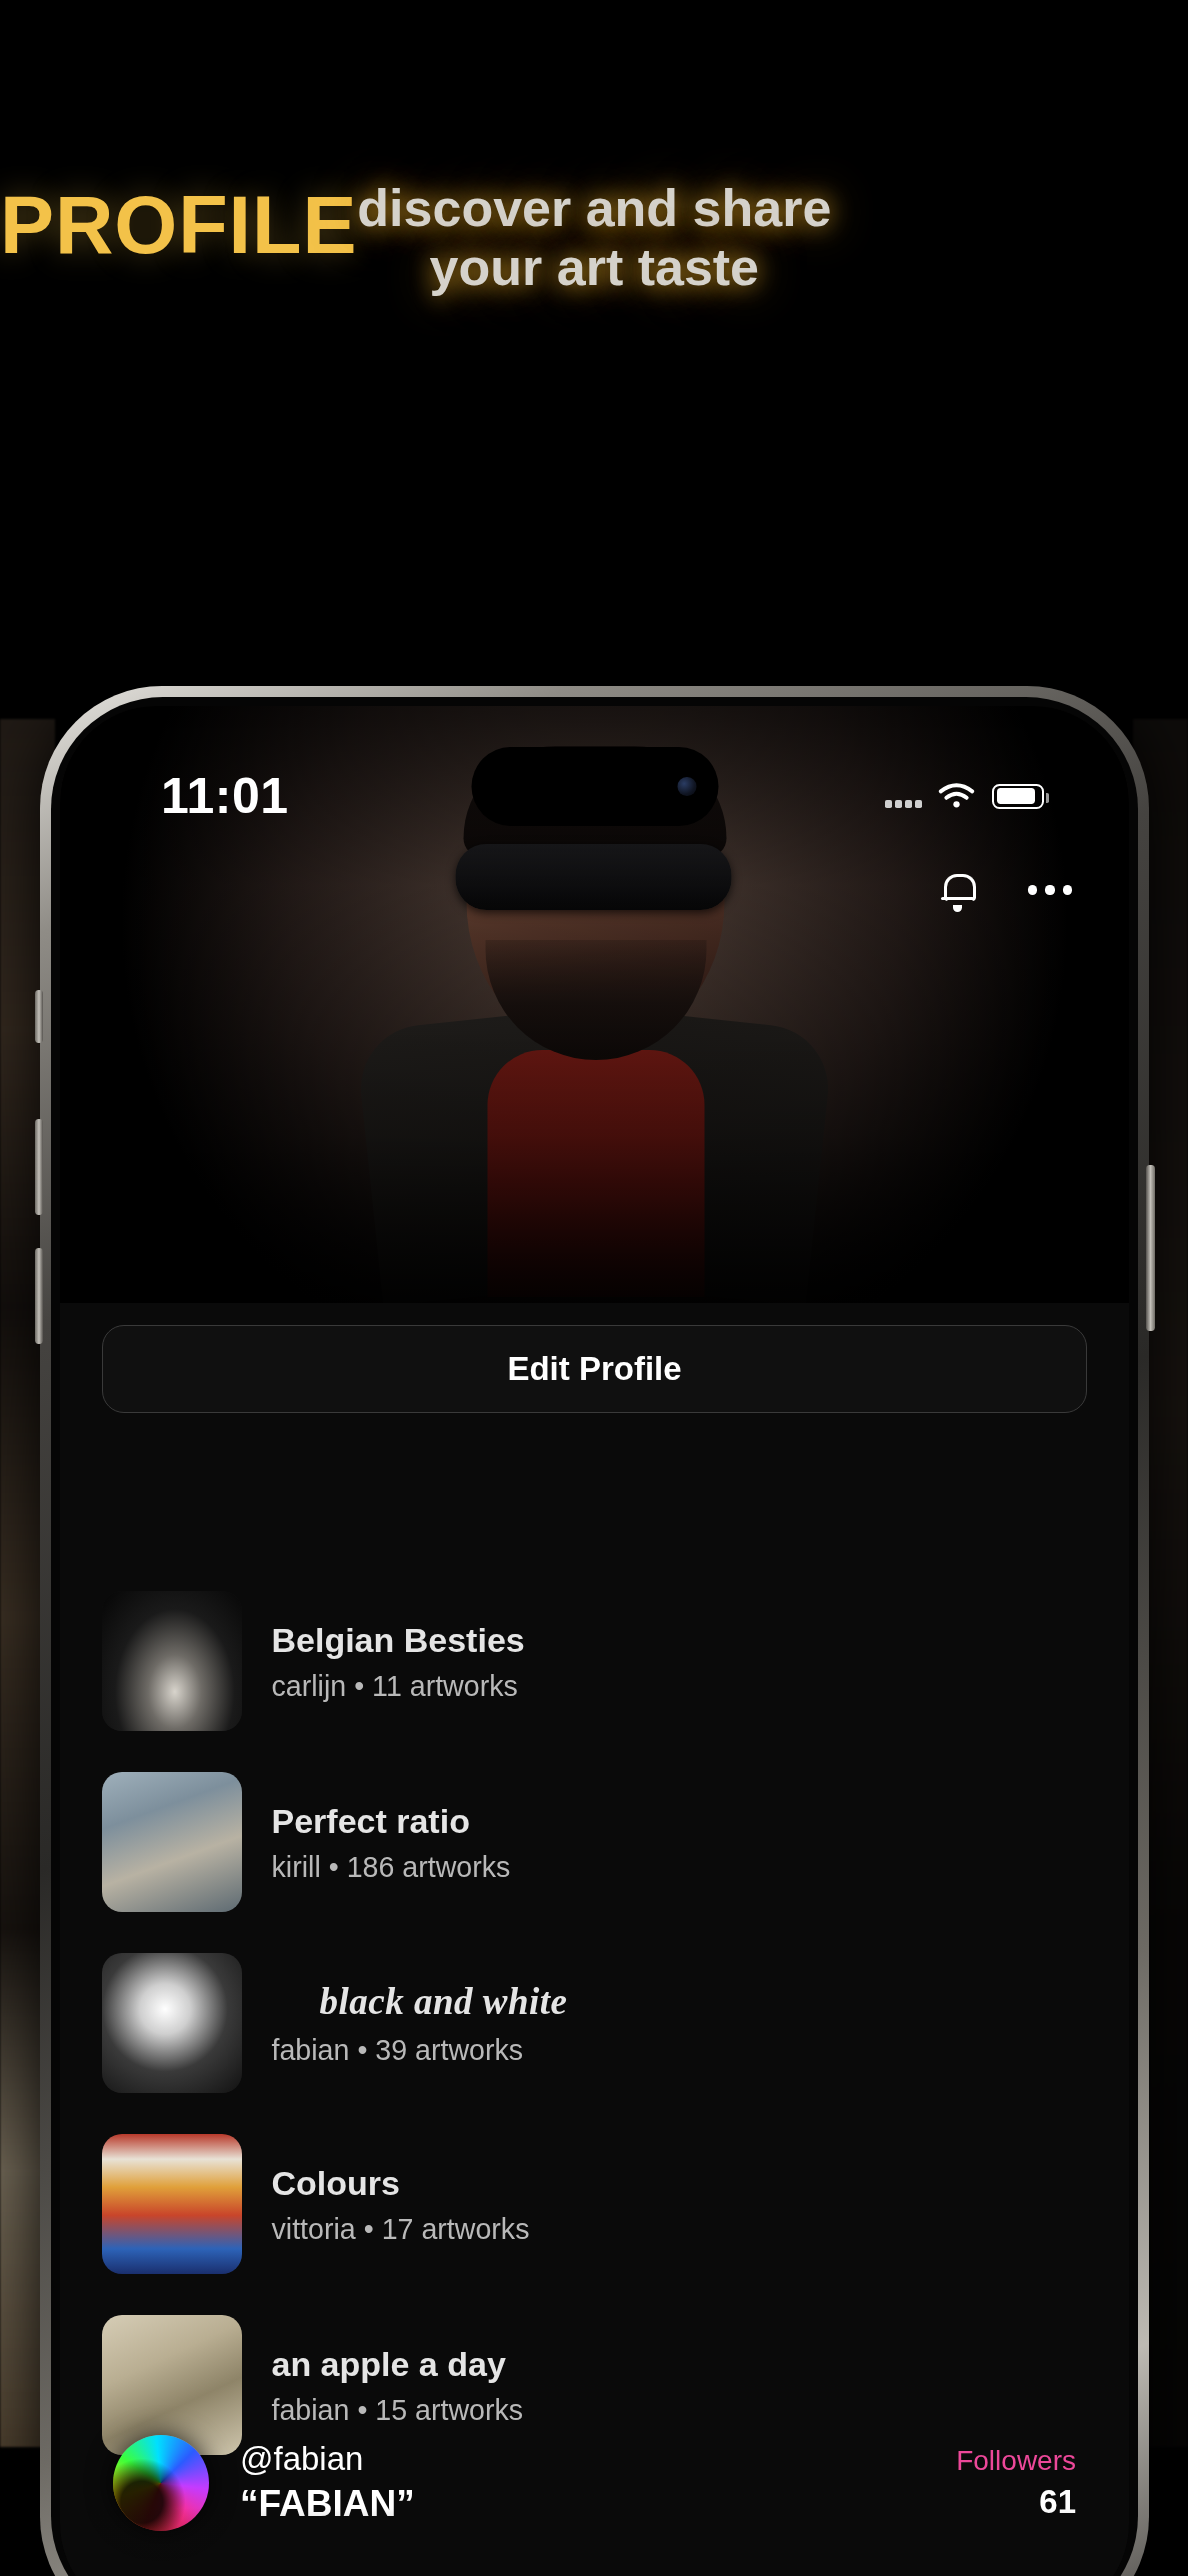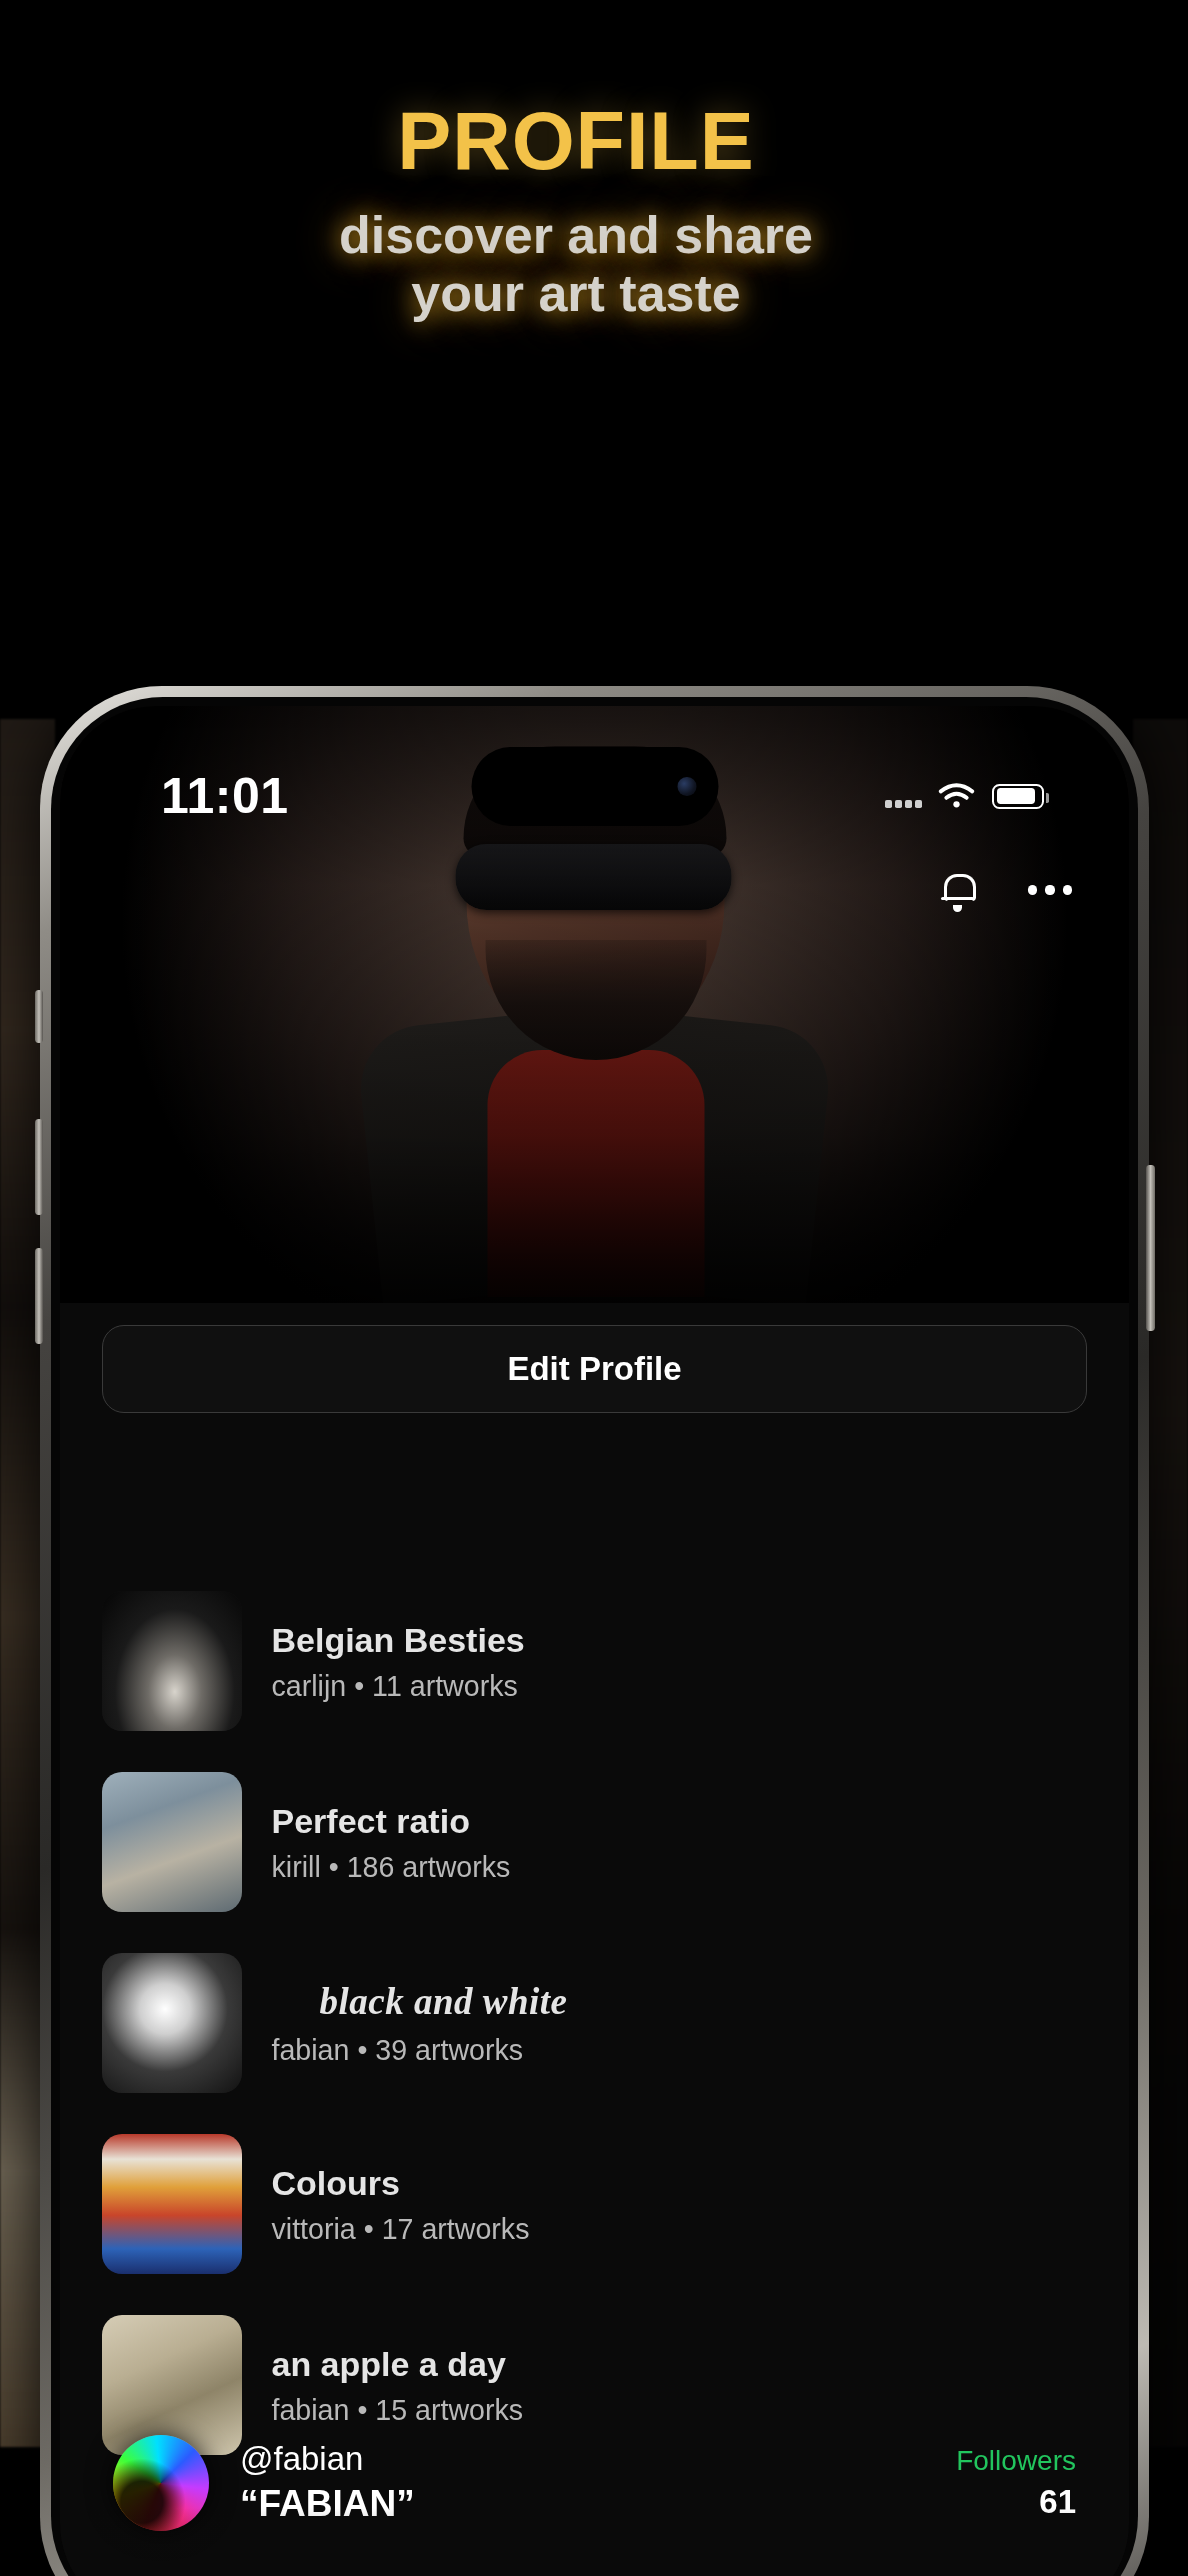--- a/index.html
+++ b/index.html
@@ -6,21 +6,21 @@
   html,body { background:#000; }
   body {
     width:1188px; height:2576px;
     font-family:"Liberation Sans", sans-serif;
     position:relative; overflow:hidden;
   }
 
   
   .headline-wrap{
     position:absolute; left:0; top:0; width:1152px; height:350px;
-    display:flex; flex-direction:column; align-items:center; justify-content:flex-start;
+    display:flex; align-items:center; justify-content:flex-start;
     padding-top:101px;
   }
   .headline{
     font-size:81px; font-weight:bold; letter-spacing:0.9px;
     color:#f3c249; line-height:1.0;
     text-shadow:0 0 31px rgba(243,194,73,.35);
   }
   .subhead{
     margin-top:24px;
     font-size:52px; font-weight:bold; line-height:1.12;
@@ -158,21 +158,21 @@
     box-shadow:0 0 26px rgba(0,0,0,.8);
   }
   .avatar::after{
     content:""; position:absolute; inset:0; border-radius:50%;
     background:radial-gradient(circle at 30% 70%, rgba(0,0,0,.85) 0 22%, rgba(0,0,0,0) 46%);
   }
   .names{ margin-left:31px; }
   .handle{ font-size:33px; color:#fff; line-height:1.25; }
   .dispname{ font-size:37px; font-weight:bold; color:#fff; line-height:1.3; }
   .followers{ margin-left:auto; text-align:right; }
-  .followers .lbl{ font-size:28px; color:#22c55e; }
+  .followers .lbl{ font-size:28px; color:#ec4899; }
   .followers .num{ font-size:33px; font-weight:bold; color:#fff; margin-top:5.5px; }
 
   
   .edit-btn{
     position:absolute; left:42px; right:42px; top:619px; height:88px;
     border:1.8px solid #3a3a3a; border-radius:22px;
     display:flex; align-items:center; justify-content:center;
     font-size:33px; font-weight:bold; color:#fff; background:#101010;
   }
 

